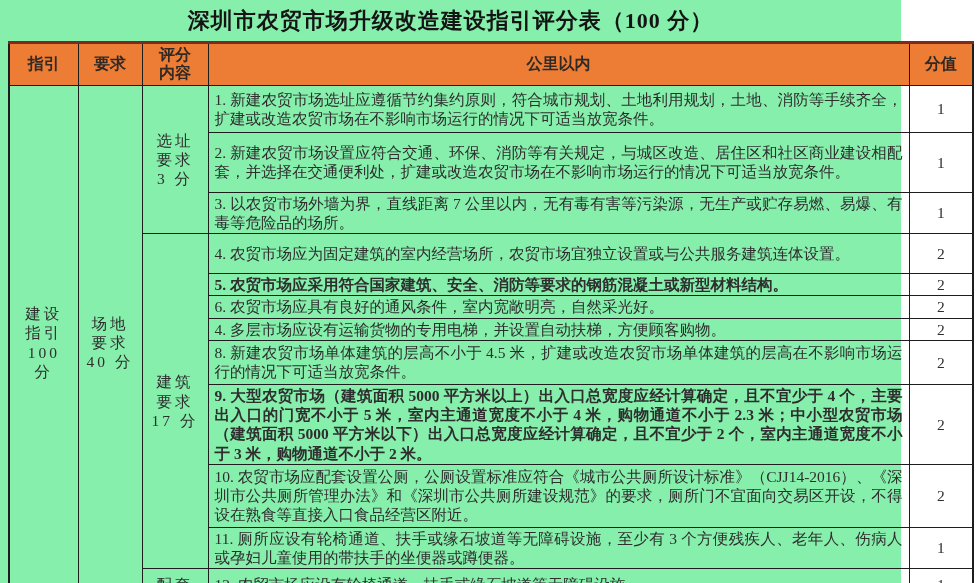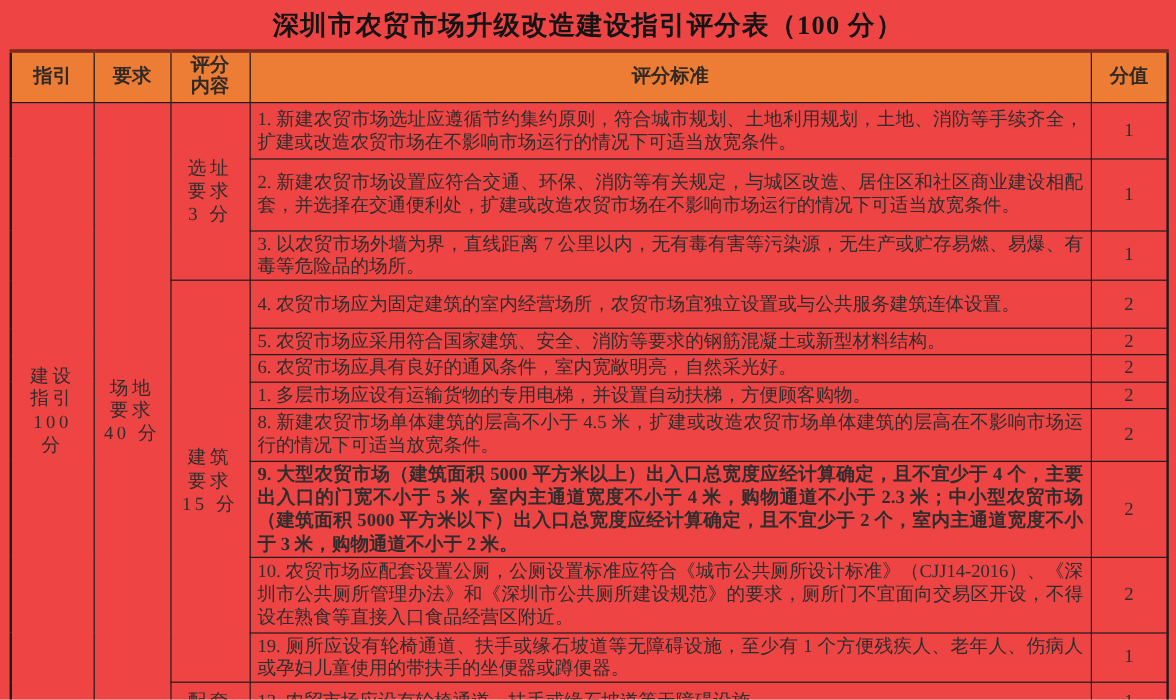--- a/index.html
+++ b/index.html
@@ -5,23 +5,23 @@
   html, body {
     margin: 0;
     padding: 0;
     background: #ffffff;
     width: 980px;
     height: 583px;
     overflow: hidden;
     font-family: "Liberation Serif", "DejaVu Serif", serif;
   }
   .page {
-    width: 980px;
+    width: 901px;
     height: 583px;
-    background: #ef4444;
+    background: #86efac;
   }
   .doc-title {
     text-align: center;
     font-size: 22px;
     font-weight: bold;
     color: #141414;
     padding: 6px 0 5px 0;
     letter-spacing: 1px;
   }
   table.score-table {
@@ -67,21 +67,21 @@
   }
   td.score {
     text-align: center;
     font-size: 16px;
   }
   
   tbody tr:nth-child(1)  td.criteria { height: 44px; }
   tbody tr:nth-child(2)  td.criteria { height: 57px; }
   tbody tr:nth-child(3)  td.criteria { height: 36px; }
   tbody tr:nth-child(4)  td.criteria { height: 37px; }
-  tbody tr:nth-child(5)  td.criteria { height: 17px; }
+  tbody tr:nth-child(5)  td.criteria { height: 17px; font-weight: bold; }
   tbody tr:nth-child(6)  td.criteria { height: 17px; }
   tbody tr:nth-child(7)  td.criteria { height: 17px; }
   tbody tr:nth-child(8)  td.criteria { height: 41px; margin-left: 36px; }
   tbody tr:nth-child(9)  td.criteria { height: 77px; font-weight: bold; }
   tbody tr:nth-child(10) td.criteria { height: 60px; }
   tbody tr:nth-child(11) td.criteria { height: 35px; }
   tbody tr:nth-child(12) td.criteria { height: 28px; }
 </style>
 </head>
 <body>
@@ -97,21 +97,21 @@
       <col style="width:66px">
       <col style="width:701px">
       <col style="width:64px">
     </colgroup>
     <thead>
       <tr>
         <th>指引</th>
         <th>要求</th>
         <th>评分
 内容</th>
-        <th>评分标准</th>
+        <th>公里以内</th>
         <th>分值</th>
       </tr>
     </thead>
     <tbody>
       <tr>
         <td class="group" rowspan="12">建设
 指引
 100 分</td>
         <td class="group" rowspan="12">场地
 要求
@@ -126,50 +126,50 @@
         <td class="criteria">2. 新建农贸市场设置应符合交通、环保、消防等有关规定，与城区改造、居住区和社区商业建设相配套，并选择在交通便利处，扩建或改造农贸市场在不影响市场运行的情况下可适当放宽条件。</td>
         <td class="score">1</td>
       </tr>
       <tr>
         <td class="criteria">3. 以农贸市场外墙为界，直线距离 7 公里以内，无有毒有害等污染源，无生产或贮存易燃、易爆、有毒等危险品的场所。</td>
         <td class="score">1</td>
       </tr>
       <tr>
         <td class="group" rowspan="8">建筑
 要求
-15 分</td>
+17 分</td>
         <td class="criteria">4. 农贸市场应为固定建筑的室内经营场所，农贸市场宜独立设置或与公共服务建筑连体设置。</td>
         <td class="score">2</td>
       </tr>
       <tr>
         <td class="criteria">5. 农贸市场应采用符合国家建筑、安全、消防等要求的钢筋混凝土或新型材料结构。</td>
         <td class="score">2</td>
       </tr>
       <tr>
         <td class="criteria">6. 农贸市场应具有良好的通风条件，室内宽敞明亮，自然采光好。</td>
         <td class="score">2</td>
       </tr>
       <tr>
-        <td class="criteria">1. 多层市场应设有运输货物的专用电梯，并设置自动扶梯，方便顾客购物。</td>
+        <td class="criteria">4. 多层市场应设有运输货物的专用电梯，并设置自动扶梯，方便顾客购物。</td>
         <td class="score">2</td>
       </tr>
       <tr>
         <td class="criteria">8. 新建农贸市场单体建筑的层高不小于 4.5 米，扩建或改造农贸市场单体建筑的层高在不影响市场运行的情况下可适当放宽条件。</td>
         <td class="score">2</td>
       </tr>
       <tr>
         <td class="criteria">9. 大型农贸市场（建筑面积 5000 平方米以上）出入口总宽度应经计算确定，且不宜少于 4 个，主要出入口的门宽不小于 5 米，室内主通道宽度不小于 4 米，购物通道不小于 2.3 米；中小型农贸市场（建筑面积 5000 平方米以下）出入口总宽度应经计算确定，且不宜少于 2 个，室内主通道宽度不小于 3 米，购物通道不小于 2 米。</td>
         <td class="score">2</td>
       </tr>
       <tr>
         <td class="criteria">10. 农贸市场应配套设置公厕，公厕设置标准应符合《城市公共厕所设计标准》（CJJ14-2016）、《深圳市公共厕所管理办法》和《深圳市公共厕所建设规范》的要求，厕所门不宜面向交易区开设，不得设在熟食等直接入口食品经营区附近。</td>
         <td class="score">2</td>
       </tr>
       <tr>
-        <td class="criteria">19. 厕所应设有轮椅通道、扶手或缘石坡道等无障碍设施，至少有 1 个方便残疾人、老年人、伤病人或孕妇儿童使用的带扶手的坐便器或蹲便器。</td>
+        <td class="criteria">11. 厕所应设有轮椅通道、扶手或缘石坡道等无障碍设施，至少有 3 个方便残疾人、老年人、伤病人或孕妇儿童使用的带扶手的坐便器或蹲便器。</td>
         <td class="score">1</td>
       </tr>
       <tr>
         <td class="group">配套</td>
         <td class="criteria">12. 农贸市场应设有轮椅通道、扶手或缘石坡道等无障碍设施。</td>
         <td class="score">1</td>
       </tr>
     </tbody>
   </table>
 

